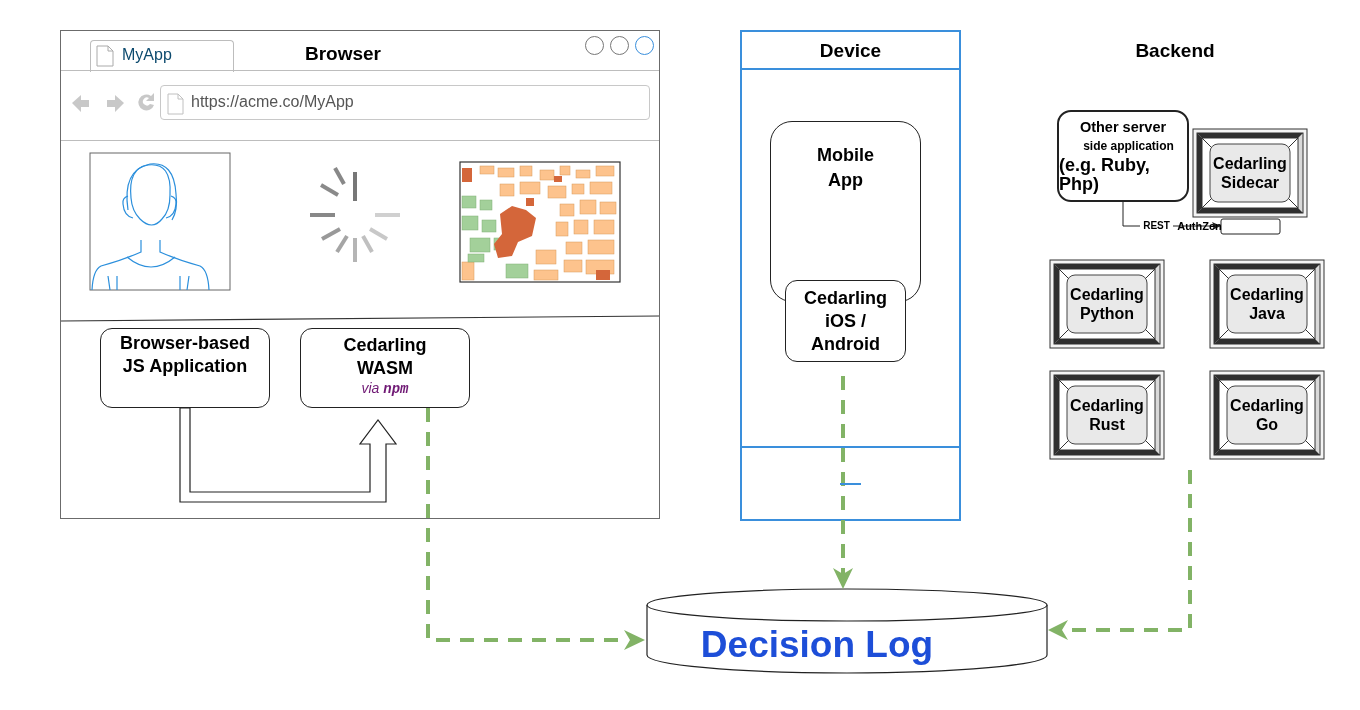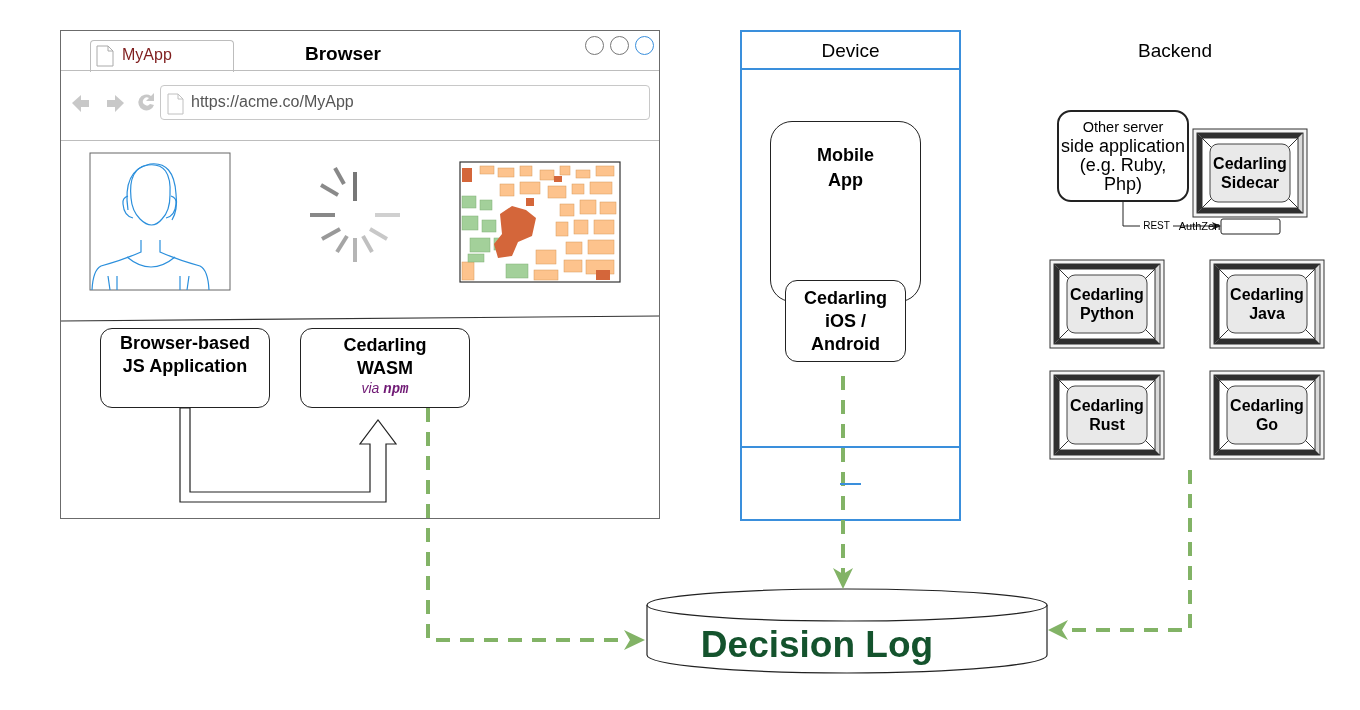--- a/index.html
+++ b/index.html
@@ -1,38 +1,38 @@
 <!DOCTYPE html>
 <html><head>
 <meta charset="utf-8">
 <style>
   html, body { margin: 0; padding: 0; }
   body { width: 1360px; height: 710px; position: relative; background: #ffffff; overflow: hidden;
          font-family: "Liberation Sans", sans-serif; color: #000; }
   .abs { position: absolute; }
-  .bold { font-weight: normal; }
+  .bold { font-weight: bold; }
   
   .browser { left: 60px; top: 30px; width: 600px; height: 489px; border: 1px solid #6b6b6b; box-sizing: border-box; }
   .tab { left: 90px; top: 40px; width: 144px; height: 32px; border: 1px solid #bdbdbd; border-bottom: none; border-radius: 4px 4px 0 0; background: #fff; box-sizing: border-box; }
-  .tab-label { left: 122px; top: 46px; font-size: 16px; color: #7f1d1d; }
+  .tab-label { left: 122px; top: 46px; font-size: 16px; color: #0c4a6e; }
   .browser-title { left: 248px; top: 43px; width: 190px; text-align: center; font-size: 19px; font-weight: bold; }
   .hdr-line { height: 1px; background: #bdbdbd; }
   .circle { width: 19px; height: 19px; border-radius: 50%; border: 1px solid #777; box-sizing: border-box; background: #fff; }
   .url-box { left: 160px; top: 85px; width: 490px; height: 35px; border: 1px solid #c8c8c8; border-radius: 4px; box-sizing: border-box; }
   .url-text { left: 191px; top: 93px; font-size: 16px; color: #555; }
   .box { border: 1.3px solid #222; border-radius: 12px; box-sizing: border-box; background: #fff;
-         display: flex; flex-direction: column; align-items: center; text-align: center; }
+         display: flex; flex-direction: column; align-items: center; }
   .box .t { font-size: 18px; font-weight: bold; line-height: 23px; }
   .sub { font-size: 14px; font-style: italic; color: #701a75; }
   .mono { font-family: "Liberation Mono", monospace; font-weight: bold; font-style: italic; }
   
   .device { left: 740px; top: 30px; width: 221px; height: 491px; border: 2px solid #3a8fdc; box-sizing: border-box; }
   .bevel-inner { border: 1px solid #444; border-radius: 8px; background: #e9e9e9; display: flex; flex-direction: column;
                  align-items: center; justify-content: center; font-weight: bold; font-size: 16px; line-height: 19px; text-align: center; }
-  .decision-text { left: 647px; top: 624px; width: 340px; text-align: center; color: #14532d; font-size: 37px; font-weight: bold; }
+  .decision-text { left: 647px; top: 624px; width: 340px; text-align: center; color: #1d4ed8; font-size: 37px; font-weight: bold; }
   svg { position: absolute; left: 0; top: 0; }
 </style>
 </head>
 <body>
 
 <div class="abs browser"></div>
 <div class="abs tab"></div>
 <svg width="1360" height="710">
 
   <path d="M97 46 h11 l5 5 v15 h-16 z M108 46 v5 h5" fill="#fff" stroke="#aaa" stroke-width="1"></path>
@@ -154,21 +154,21 @@
 </div>
 <div class="abs box" style="left:785px;top:280px;width:121px;height:82px;border-radius:12px;padding-top:6px;">
   <span class="t">Cedarling</span>
   <span class="t">iOS /</span>
   <span class="t">Android</span>
 </div>
 
 <div class="abs bold" style="left:1100px;top:40px;width:150px;text-align:center;font-size:19px;">Backend</div>
 <div class="abs box" style="left:1057px;top:110px;width:132px;height:92px;border-width:2.5px;border-radius:14px;justify-content:center;">
   <span class="bold" style="font-size:14.5px;line-height:19px;">Other server</span>
-  <span class="bold" style="font-size:18px;line-height:19px;">side application</span>
+  <span class="bold" style="font-size:12px;line-height:19px;margin-left:11px;">side application</span>
   <span class="bold" style="font-size:18px;line-height:19px;">(e.g. Ruby, Php)</span>
 </div>
 
 <svg width="1360" height="710">
   <defs>
     <g id="bevel">
       <rect x="0" y="0" width="114" height="88" fill="#f4f4f4" stroke="#333" stroke-width="1"></rect>
       <rect x="4" y="4" width="106" height="80" fill="#d9d9d9" stroke="#333" stroke-width="1"></rect>
       <rect x="9" y="9" width="96" height="70" fill="#fff" stroke="#333" stroke-width="1"></rect>
       <polygon points="4,4 110,4 105,9 9,9" fill="#2f2f2f"></polygon>

